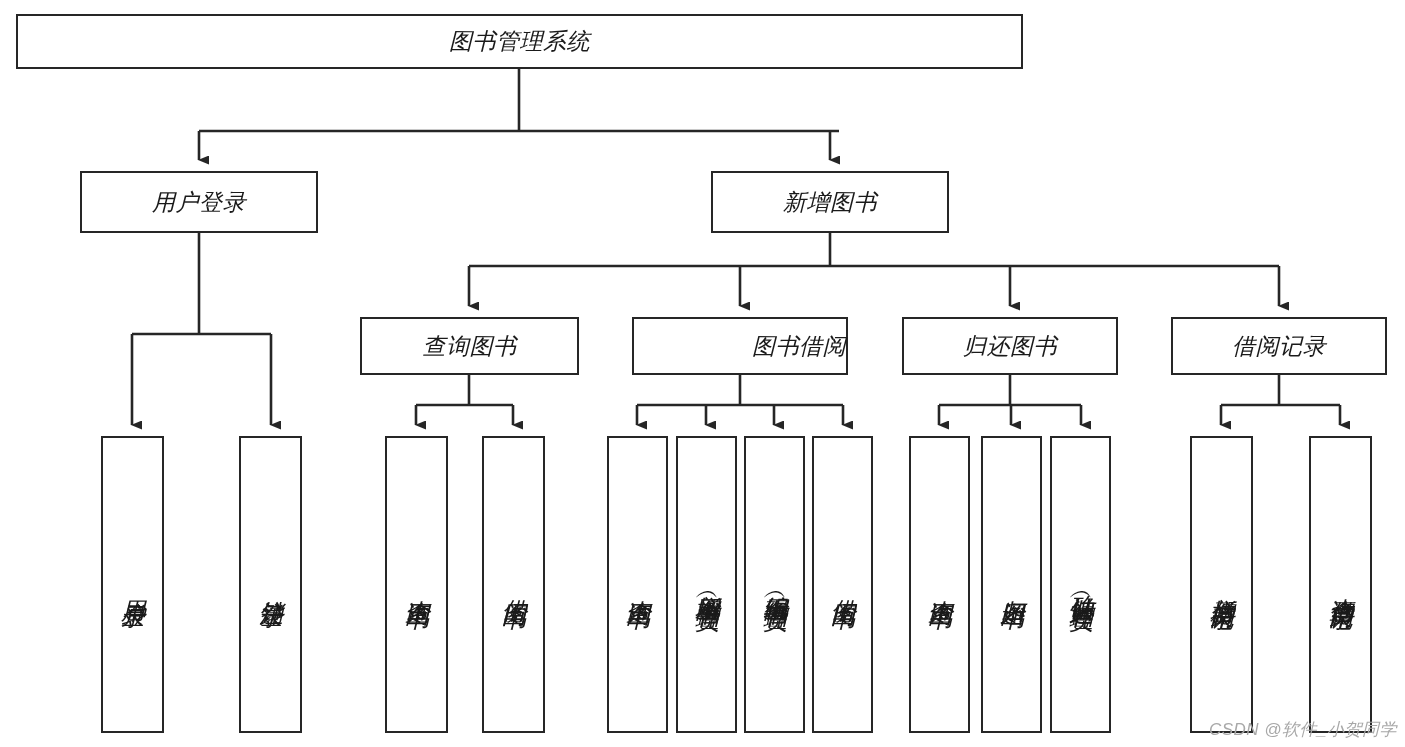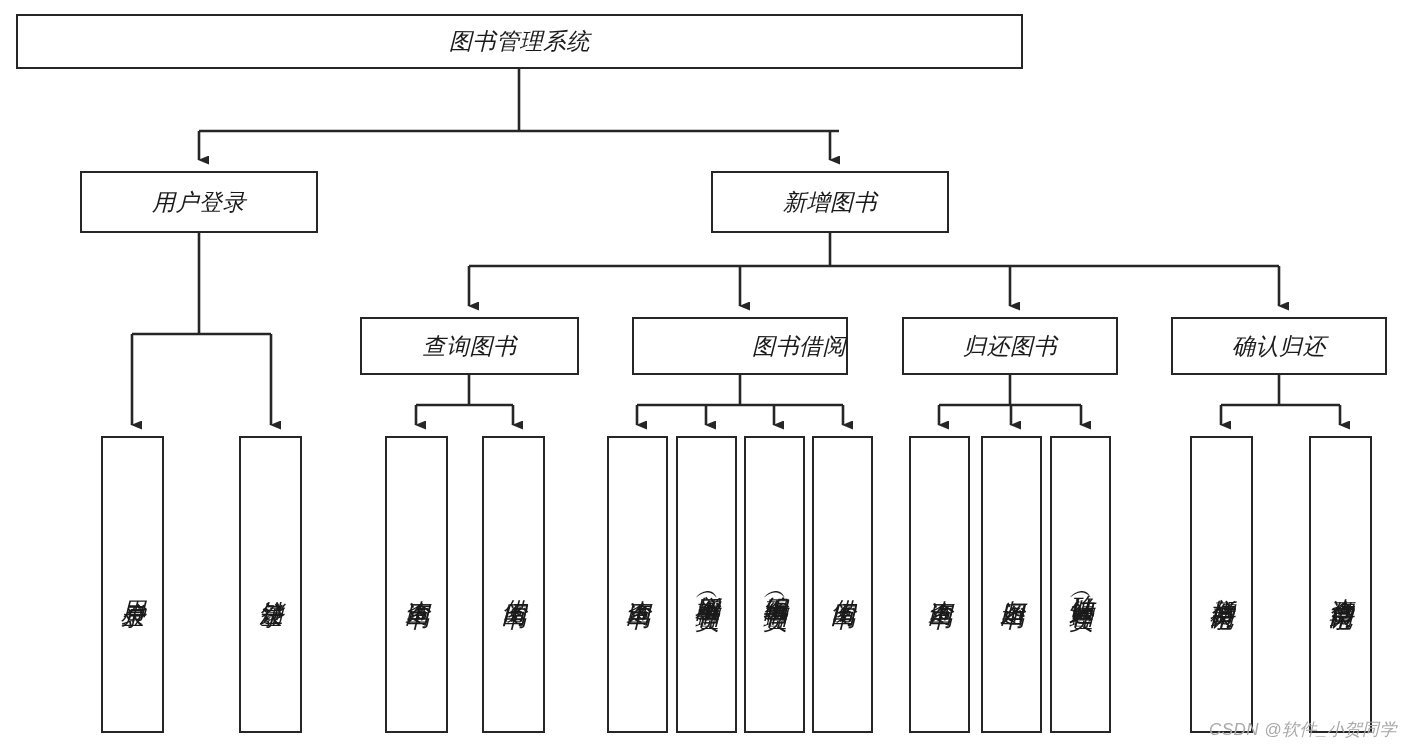--- a/index.html
+++ b/index.html
@@ -142,21 +142,21 @@
   <div class="node horizontal" style="left:360px; top:317px; width:219px; height:58px;">
     <span class="label">查询图书</span>
   </div>
   <div class="node horizontal" style="left:632px; top:317px; width:216px; height:58px;justify-content:flex-end;">
     <span class="label">图书借阅</span>
   </div>
   <div class="node horizontal" style="left:902px; top:317px; width:216px; height:58px;">
     <span class="label">归还图书</span>
   </div>
   <div class="node horizontal" style="left:1171px; top:317px; width:216px; height:58px;">
-    <span class="label">确认归还</span>
+    <span class="label">借阅记录</span>
   </div>
 
   <div class="node vertical" style="left:101px; top:436px; width:63px; height:297px;">
     <span class="label">用户登录</span>
   </div>
   <div class="node vertical" style="left:239px; top:436px; width:63px; height:297px;">
     <span class="label">注销登录</span>
   </div>
   <div class="node vertical" style="left:385px; top:436px; width:63px; height:297px;">
     <span class="label">查询图书</span>

